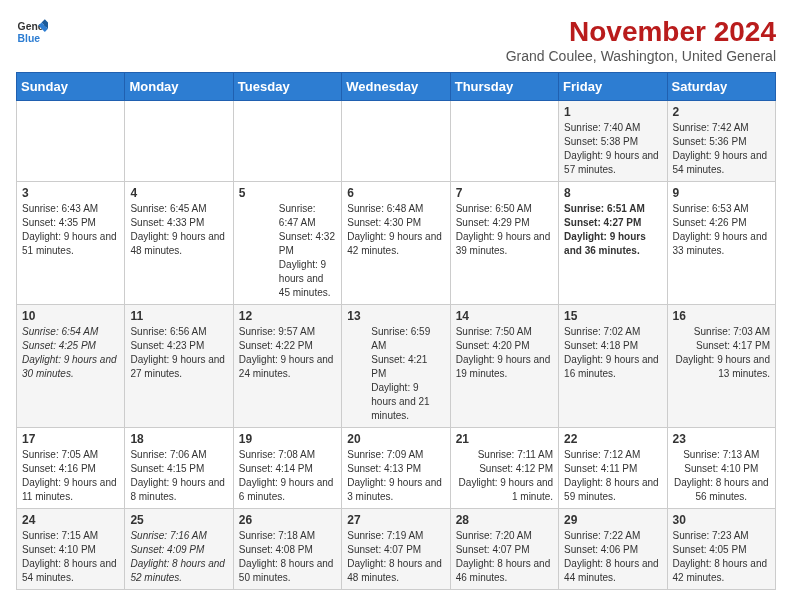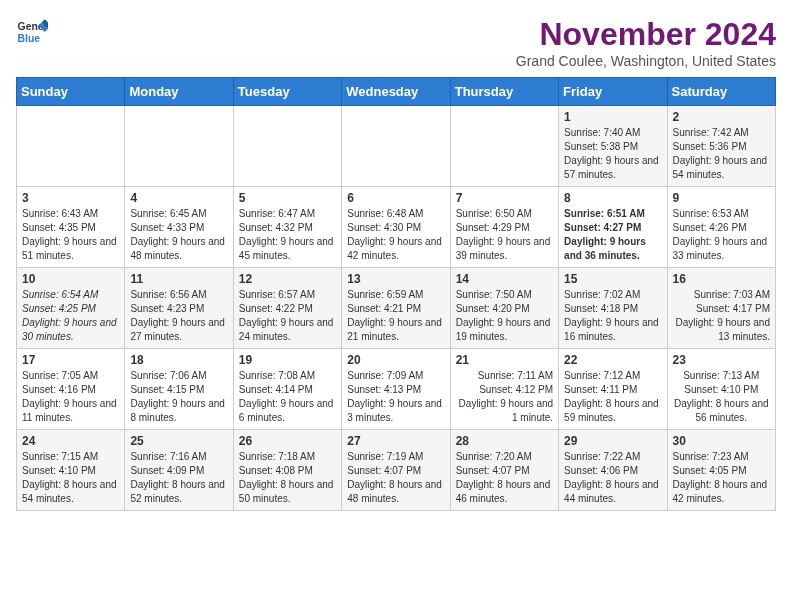--- a/index.html
+++ b/index.html
@@ -22,23 +22,23 @@
       gap: 4px;
     }
     .logo-icon {
       width: 32px;
       height: 32px;
     }
     .title-area {
       text-align: right;
     }
     .month-year {
-      font-size: 32px;
+      font-size: 28px;
       font-weight: bold;
-      color: #701a75;
+      color: #b91c1c;
     }
     .location {
       font-size: 14px;
       color: #555;
     }
     table {
       width: 100%;
       border-collapse: collapse;
       table-layout: fixed;
     }
@@ -85,21 +85,21 @@
   <div class="logo">
     <svg class="logo-icon" viewBox="0 0 40 40">
       <text x="2" y="18" font-size="13" font-weight="bold" fill="#333" font-family="Arial">General</text>
       <text x="2" y="32" font-size="13" font-weight="bold" fill="#2d7dd2" font-family="Arial">Blue</text>
       <polygon points="32,8 40,16 36,20 28,12" fill="#2d7dd2"></polygon>
       <polygon points="36,4 44,12 40,16 32,8" fill="#1a5a9a"></polygon>
     </svg>
   </div>
   <div class="title-area">
     <div class="month-year">November 2024</div>
-    <div class="location">Grand Coulee, Washington, United States</div>
+    <div class="location">Grand Coulee, Washington, United General</div>
   </div>
 </div>
 
 <table>
   <thead>
     <tr>
       <th>Sunday</th>
       <th>Monday</th>
       <th>Tuesday</th>
       <th>Wednesday</th>
@@ -136,21 +136,21 @@
 Daylight: 9 hours and 51 minutes.</div>
         </td>
         <td>
           <span class="day-num">4</span>
           <div class="cell-info" style="white-space: pre-line;">Sunrise: 6:45 AM
 Sunset: 4:33 PM
 Daylight: 9 hours and 48 minutes.</div>
         </td>
         <td>
           <span class="day-num">5</span>
-          <div class="cell-info" style="white-space: pre-line;">Sunrise: 6:47 AM
+          <div class="cell-info" style="white-space: pre-line; margin-left: 40px;">Sunrise: 6:47 AM
 Sunset: 4:32 PM
 Daylight: 9 hours and 45 minutes.</div>
         </td>
         <td>
           <span class="day-num">6</span>
           <div class="cell-info" style="white-space: pre-line;">Sunrise: 6:48 AM
 Sunset: 4:30 PM
 Daylight: 9 hours and 42 minutes.</div>
         </td>
         <td>
@@ -180,27 +180,27 @@
 Daylight: 9 hours and 30 minutes.</div>
         </td>
         <td>
           <span class="day-num">11</span>
           <div class="cell-info" style="white-space: pre-line;">Sunrise: 6:56 AM
 Sunset: 4:23 PM
 Daylight: 9 hours and 27 minutes.</div>
         </td>
         <td>
           <span class="day-num">12</span>
-          <div class="cell-info" style="white-space: pre-line;">Sunrise: 6:57 AM
+          <div class="cell-info" style="white-space: pre-line;">Sunrise: 9:57 AM
 Sunset: 4:22 PM
 Daylight: 9 hours and 24 minutes.</div>
         </td>
         <td>
           <span class="day-num">13</span>
-          <div class="cell-info" style="white-space: pre-line;">Sunrise: 6:59 AM
+          <div class="cell-info" style="white-space: pre-line; margin-left: 24px;">Sunrise: 6:59 AM
 Sunset: 4:21 PM
 Daylight: 9 hours and 21 minutes.</div>
         </td>
         <td>
           <span class="day-num">14</span>
           <div class="cell-info" style="white-space: pre-line;">Sunrise: 7:50 AM
 Sunset: 4:20 PM
 Daylight: 9 hours and 19 minutes.</div>
         </td>
         <td>
@@ -262,21 +262,21 @@
       </tr>
       <tr>
         <td>
           <span class="day-num">24</span>
           <div class="cell-info" style="white-space: pre-line;">Sunrise: 7:15 AM
 Sunset: 4:10 PM
 Daylight: 8 hours and 54 minutes.</div>
         </td>
         <td>
           <span class="day-num">25</span>
-          <div class="cell-info" style="white-space: pre-line;">Sunrise: 7:16 AM
+          <div class="cell-info" style="white-space: pre-line; font-style: italic;">Sunrise: 7:16 AM
 Sunset: 4:09 PM
 Daylight: 8 hours and 52 minutes.</div>
         </td>
         <td>
           <span class="day-num">26</span>
           <div class="cell-info" style="white-space: pre-line;">Sunrise: 7:18 AM
 Sunset: 4:08 PM
 Daylight: 8 hours and 50 minutes.</div>
         </td>
         <td>

